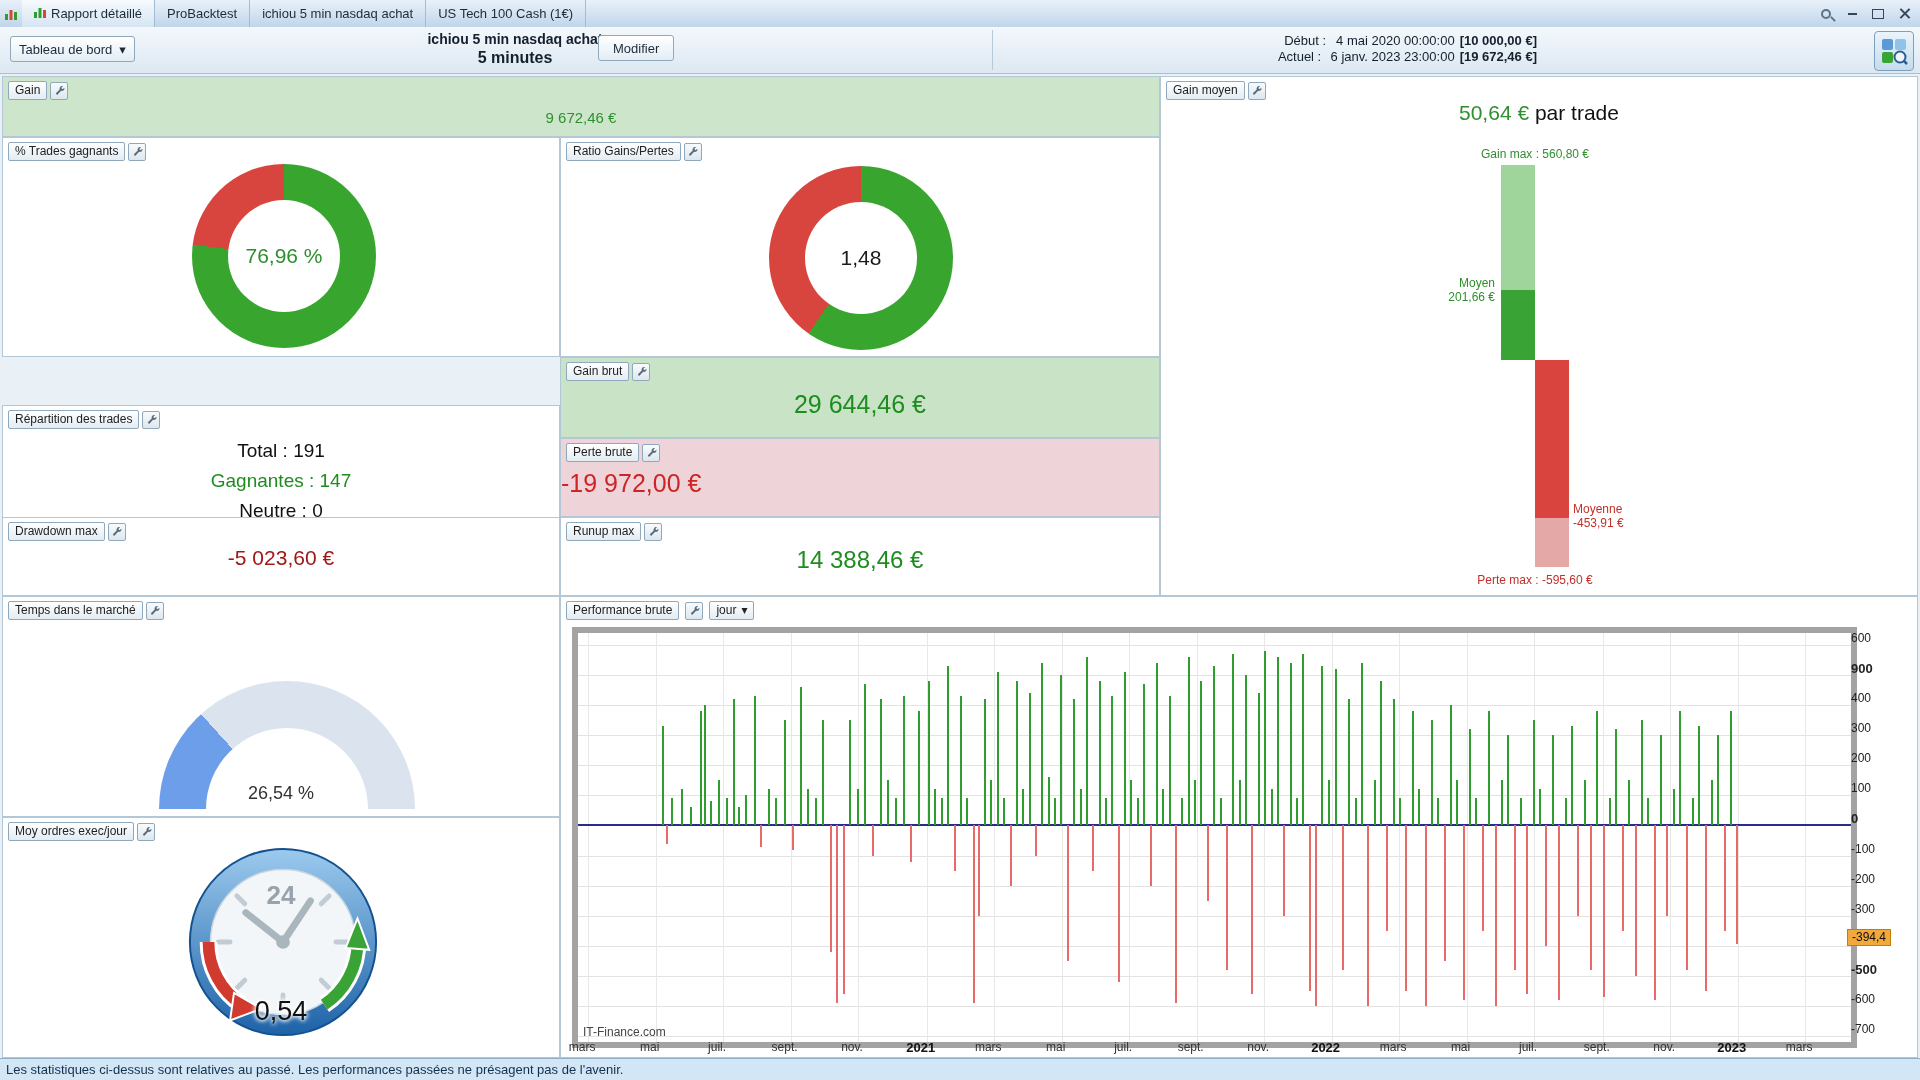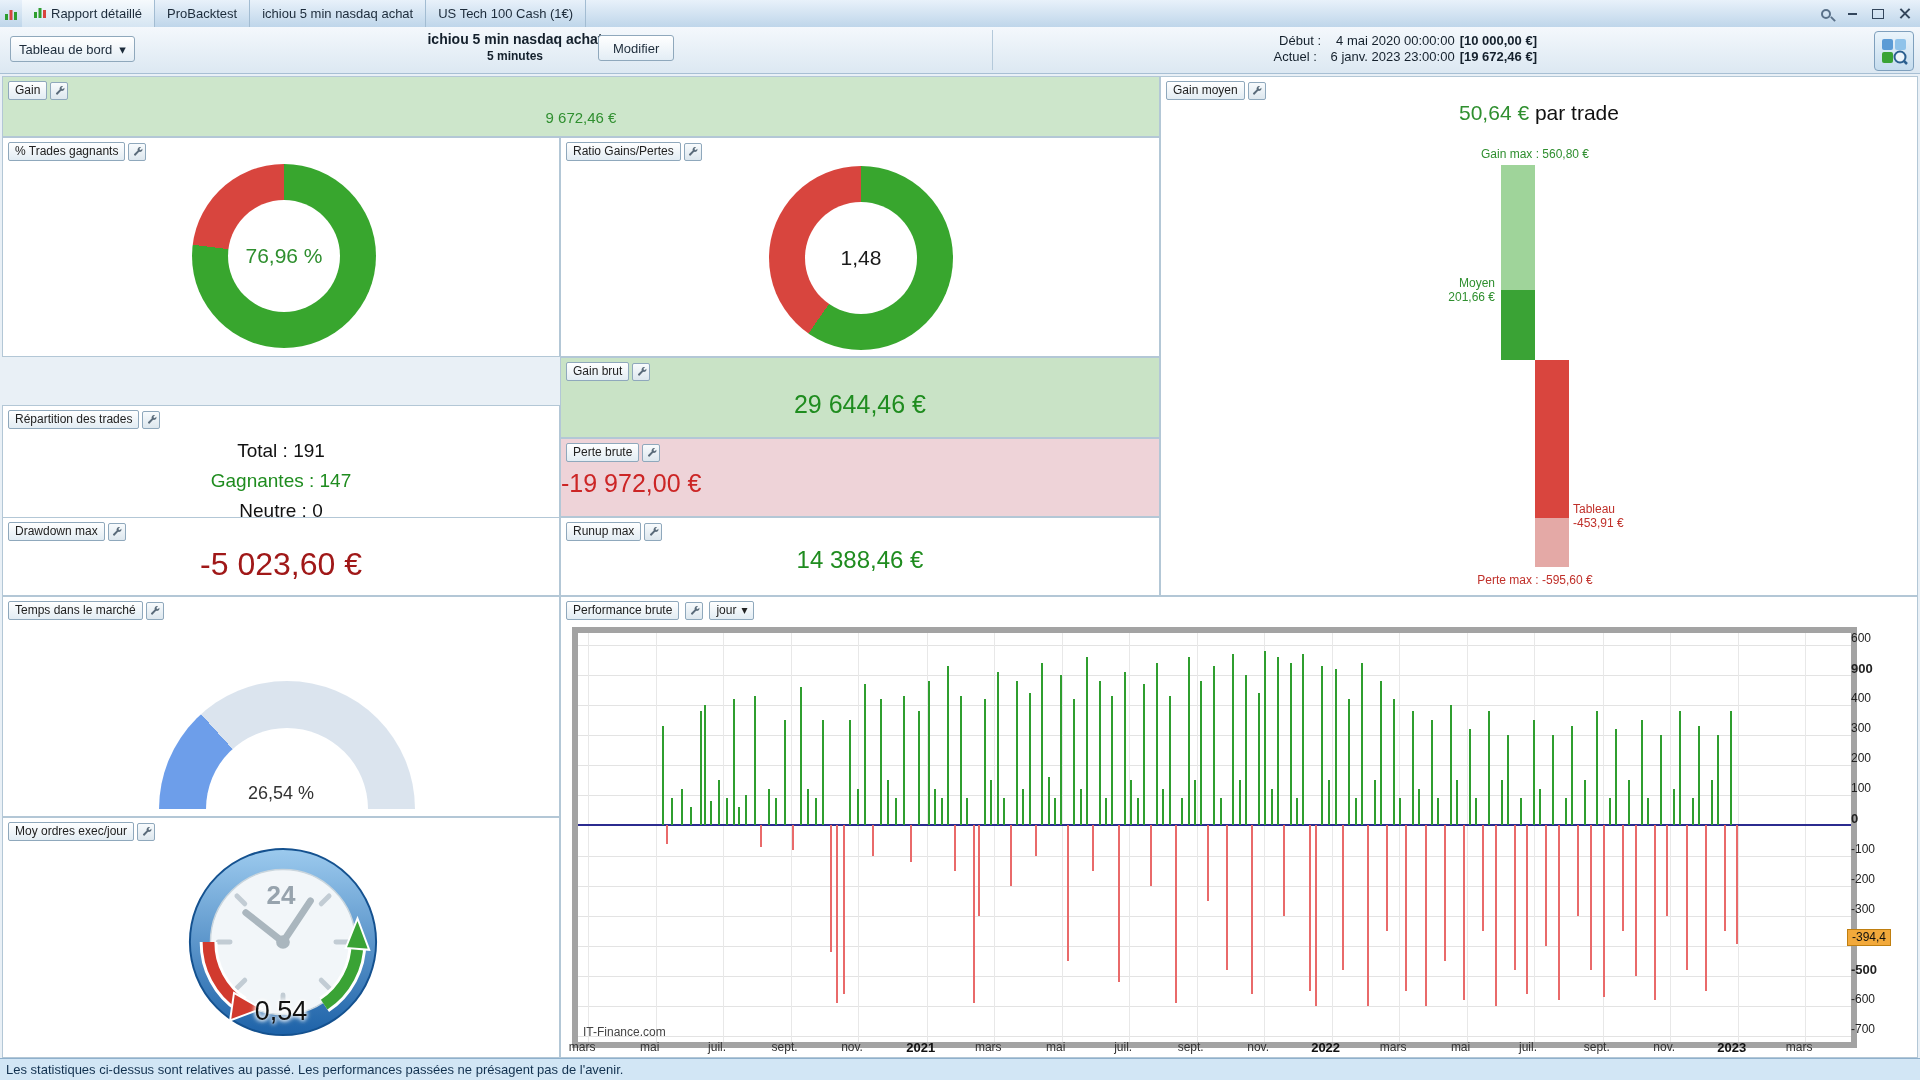--- a/index.html
+++ b/index.html
@@ -25,28 +25,28 @@
   .glyph-pin::after{content:"";position:absolute;left:7px;top:7px;width:6px;height:2px;background:#5a7189;transform:rotate(45deg);}
 
   
   #toolbar{position:absolute;left:0;top:27px;width:1920px;height:46px;
     background:linear-gradient(#f4f8fc,#dce8f2);border-bottom:1px solid #a7bfd4;}
   #view-select{position:absolute;left:10px;top:9px;height:26px;padding:0 8px;
     background:linear-gradient(#ffffff,#e3edf5);border:1px solid #8fa8bc;border-radius:3px;
     font-size:13px;font-family:inherit;display:flex;align-items:center;gap:7px;color:#1c2b3a;}
   #strategy-block{position:absolute;left:330px;top:4px;width:370px;text-align:center;color:#14202c;}
   #strategy-name{font-size:14px;font-weight:bold;}
-  #strategy-tf{font-size:12px;font-weight:bold;margin-top:2px;}
+  #strategy-tf{font-size:16px;font-weight:bold;margin-top:2px;}
   #modify-btn{position:absolute;left:598px;top:8px;height:26px;padding:0 14px;
     background:linear-gradient(#ffffff,#e3edf5);border:1px solid #8fa8bc;border-radius:3px;
     font-size:13px;font-family:inherit;color:#1c2b3a;}
   .toolbar-divider{position:absolute;left:992px;top:3px;height:40px;width:1px;background:#b4c9da;}
   #account-info{position:absolute;right:383px;top:6px;font-size:13px;color:#14202c;text-align:left;line-height:16px;}
   #account-info .row{display:flex;justify-content:flex-end;gap:5px;}
-  #account-info .acct-label{display:inline-block;min-width:52px;text-align:left;}
+  #account-info .acct-label{display:inline-block;min-width:52px;text-align:center;}
   #dashboard-icon{position:absolute;right:6px;top:4px;width:38px;height:38px;
     border:1px solid #7fa0bd;border-radius:4px;background:linear-gradient(#eaf4fb,#c5dcee);
     display:flex;align-items:center;justify-content:center;}
 
   
   .panel{position:absolute;background:#ffffff;border:1px solid #b3c7d6;box-sizing:border-box;}
   .plabel{position:absolute;top:4px;left:5px;display:flex;align-items:center;gap:3px;z-index:6;}
   .plabel-text{border:1px solid #8fa8bc;background:linear-gradient(#ffffff,#e2ecf3);
     padding:1px 6px 2px;font-size:12px;color:#222;border-radius:2px;white-space:nowrap;}
   .wrench{width:18px;height:18px;border:1px solid #8fa8bc;border-radius:2px;
@@ -84,21 +84,21 @@
   .rep-total,.rep-neutre{color:#111;}
   .rep-gagnantes{color:#1f8c1f;}
   .rep-perdantes{color:#c0302a;}
 
   #panel-gainbrut{left:560px;top:357px;width:600px;height:81px;background:#c9e3c6;}
   #gainbrut-value{position:absolute;left:0;right:0;top:32px;text-align:center;font-size:25px;color:#1f8c1f;}
   #panel-pertebrute{left:560px;top:438px;width:600px;height:79px;background:#eed3d8;}
   #pertebrute-value{position:absolute;left:0;right:0;top:30px;text-align:left;font-size:25px;color:#cc2525;}
 
   #panel-drawdown{left:2px;top:517px;width:558px;height:79px;}
-  #drawdown-value{position:absolute;left:0;right:0;top:28px;text-align:center;font-size:32px;color:#a01818;}
+  #drawdown-value{position:absolute;left:0;right:0;top:28px;text-align:center;font-size:21px;color:#a01818;}
   #panel-runup{left:560px;top:517px;width:600px;height:79px;}
   #runup-value{position:absolute;left:0;right:0;top:28px;text-align:center;font-size:24px;color:#1f8c1f;}
 
   #panel-temps{left:2px;top:596px;width:558px;height:221px;}
   #gauge-wrap{position:absolute;left:156px;top:84px;width:256px;height:128px;overflow:hidden;}
   #gauge-arc{position:absolute;left:0;top:0;width:256px;height:256px;border-radius:50%;}
   #gauge-hole{position:absolute;left:47px;top:47px;width:162px;height:162px;border-radius:50%;background:#fff;}
   #gauge-value{position:absolute;left:0;right:0;top:186px;text-align:center;font-size:18px;color:#333;z-index:3;}
 
   #panel-moyordres{left:2px;top:817px;width:558px;height:241px;}
@@ -265,21 +265,21 @@
     <div class="wf-seg" id="wf-seg-gainmax" style="top: 88px; height: 124.848px;"></div>
     <div class="wf-seg" id="wf-seg-moyen" style="top: 212.848px; height: 70.1032px;"></div>
     <div class="wf-seg" id="wf-seg-moyenne" style="top: 282.951px; height: 157.793px;"></div>
     <div class="wf-seg" id="wf-seg-pertemax" style="top: 440.744px; height: 49.2558px;"></div>
     <div class="wf-label" id="wf-label-gainmax" style="top: 70px;">Gain max : 560,80 €</div>
     <div class="wf-label" id="wf-label-moyen" style="top: 198.848px;">
       <div>Moyen</div>
         <div>201,66 €</div>
     </div>
     <div class="wf-label" id="wf-label-moyenne" style="top: 424.744px;">
-      <div>Tableau</div>
+      <div>Moyenne</div>
         <div>-453,91 €</div>
     </div>
     <div class="wf-label" id="wf-label-pertemax" style="top: 496px;">Perte max : -595,60 €</div>
   </div>
 
   <div class="panel" id="panel-repartition">
     <div class="plabel">
       <span class="plabel-text">Répartition des trades</span>
       <button class="wrench">
           <svg width="11" height="11" viewBox="0 0 16 16">

